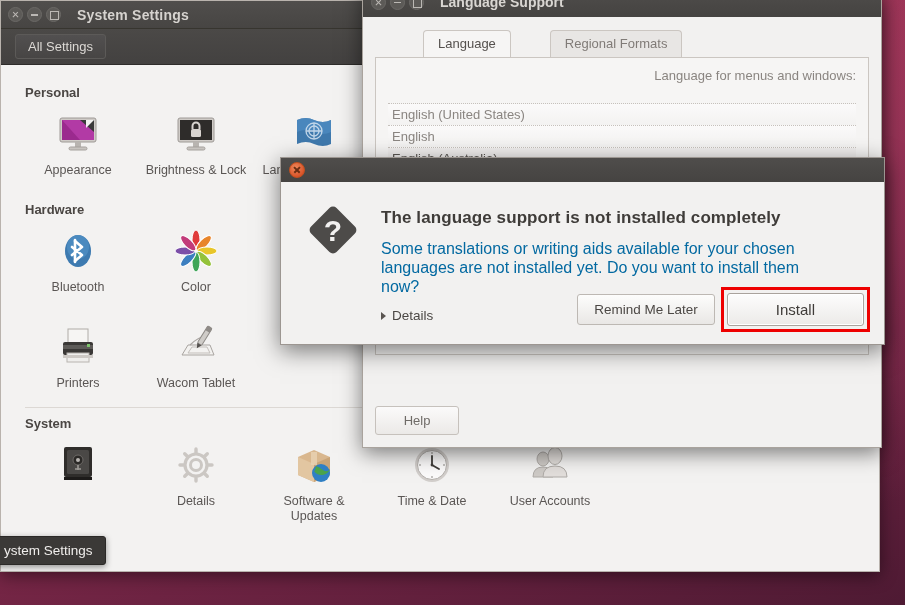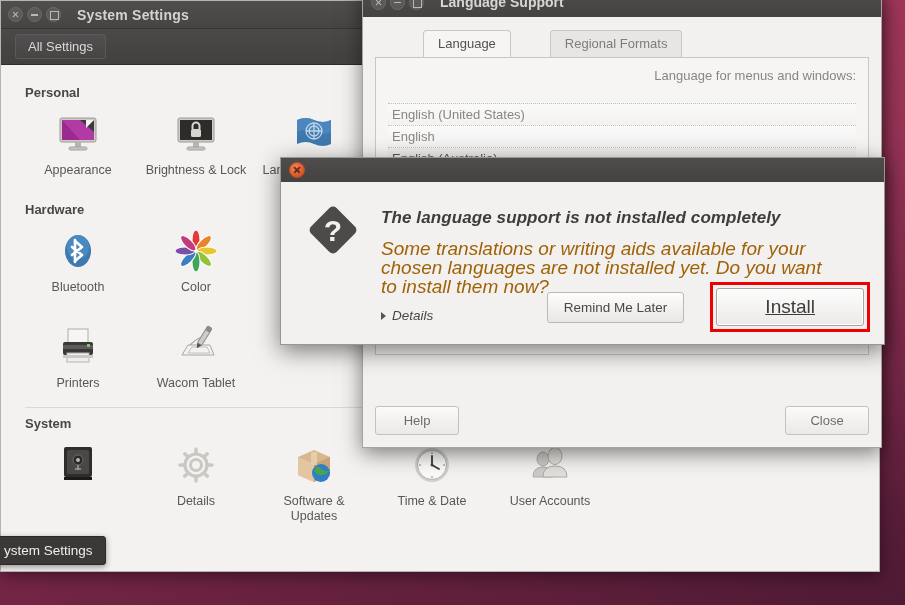--- a/index.html
+++ b/index.html
@@ -196,61 +196,60 @@
     position: relative; border: 1px solid #c4501f;
   }
   #dlg-close::before, #dlg-close::after {
     content: ""; position: absolute; width: 8px; height: 1.6px;
     background: #6a2d12; left: 3px; top: 6px;
   }
   #dlg-close::before { transform: rotate(45deg); }
   #dlg-close::after  { transform: rotate(-45deg); }
   #dlg-body { display: flex; padding: 16px 20px 0 20px; }
   #dlg-icon { flex: none; width: 76px; }
-  #dlg-text { flex: 1; padding-left: 4px; font-style: italic; }
+  #dlg-text { flex: 1; padding-left: 4px; }
   #dlg-heading {
     font-size: 17px; font-weight: bold; color: #3f3c39;
     margin-top: 10px; letter-spacing: .1px;
   }
   #dlg-msg {
-    font-size: 19px; color: #a16207; line-height: 19px; margin-top: 11px;
+    font-size: 16px; color: #0369a1; line-height: 19px; margin-top: 11px;
     max-width: 460px;
   }
   #dlg-details {
     margin-top: 12px; font-size: 13.5px; color: #4b4744;
     display: flex; align-items: center; gap: 6px;
   }
   .tri {
     width: 0; height: 0;
     border-top: 4px solid transparent; border-bottom: 4px solid transparent;
     border-left: 5px solid #5a5551;
   }
   #dlg-actions {
     position: absolute; right: 14px; bottom: 12px;
-    display: flex; gap: 26px; align-items: center;
+    display: flex; gap: 6px; align-items: center;
   }
   .dbtn {
     border: 1px solid #bdb8b3; border-radius: 3px;
     background: linear-gradient(to bottom,#fdfdfc,#e9e7e5);
     color: #4c4845; font-size: 13.5px;
     padding: 7px 16px;
   }
   #install-wrap {
     border: 3px solid #ee0000;
     padding: 3px;
     background: rgba(255,255,255,0.0);
   }
   #install-btn {
     border: 1px solid #a9a39d;
     border-radius: 3px;
     background: linear-gradient(to bottom,#fdfdfd,#eceae8);
     box-shadow: inset 0 0 0 1px #fff;
-    color: #3f3c39; font-size: 19px;
+    color: #3f3c39; font-size: 15px;
     padding: 7px 48px;
-    text-decoration: underline;
   }
 
   
   #tooltip {
     position: absolute; left: -9px; top: 536px;
     background: #3b3937;
     color: #f0eeec;
     font-size: 13.5px;
     padding: 6px 12px;
     border-radius: 3px;
@@ -510,21 +509,20 @@
         <span id="kblabel">Keyboard input method system:</span>
         <div id="kbselect">
           <span>IBus</span>
           <span class="caret"></span>
         </div>
       </div>
     </div>
 
     <div id="lw-footer">
       <button class="gbtn">Help</button>
-      <button class="gbtn">Close</button>
     </div>
   </div>
 </div>
 
 <div id="dialog">
   <div id="dlg-titlebar">
     <span id="dlg-close"></span>
   </div>
 
   <div id="dlg-body">

